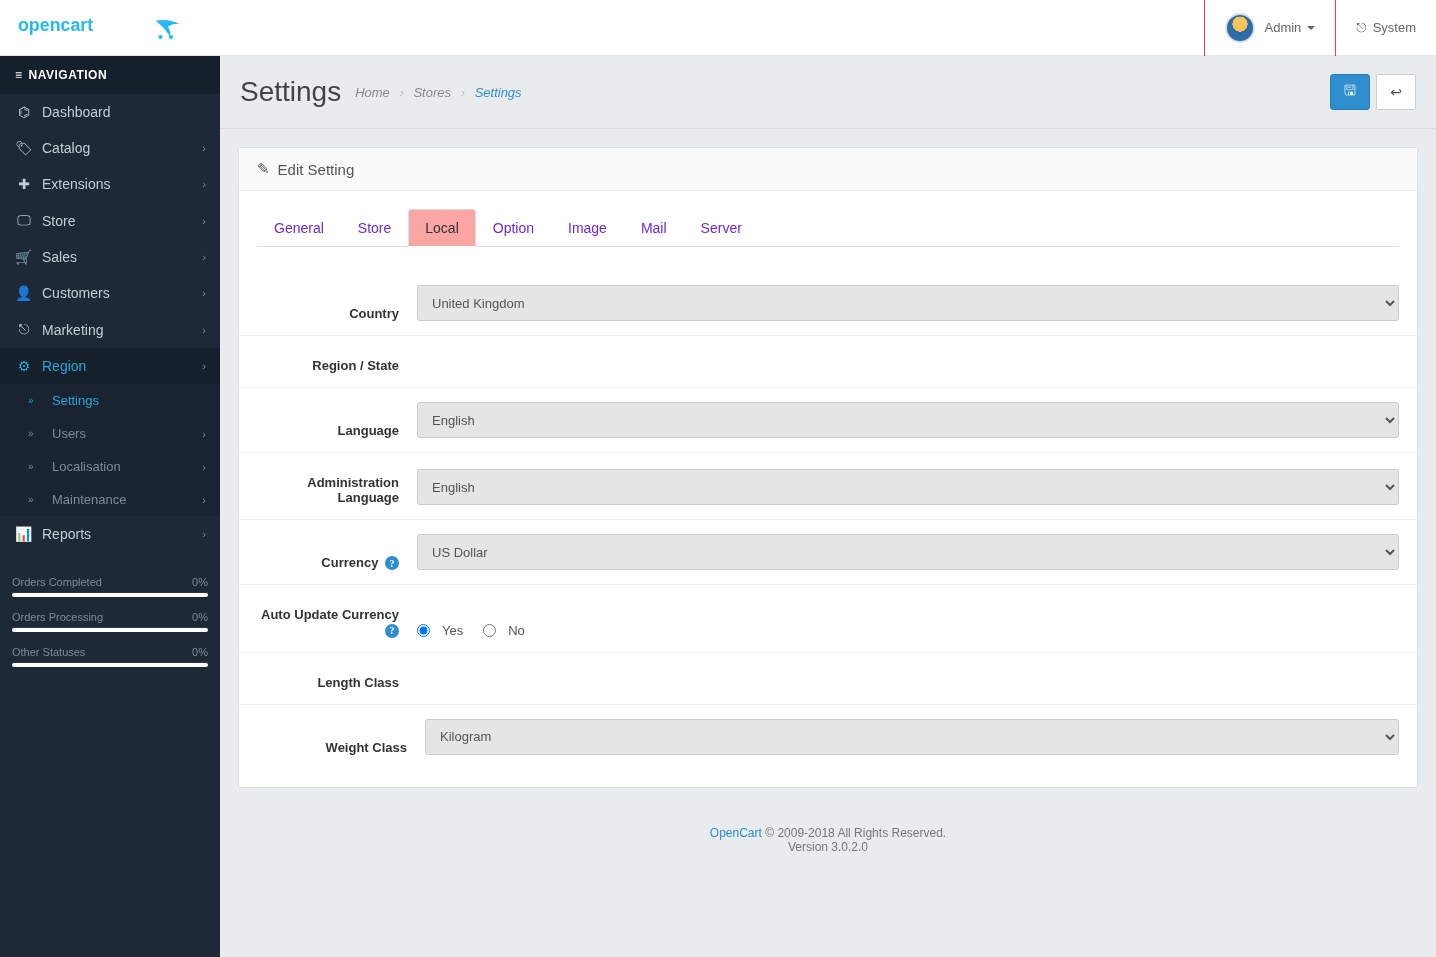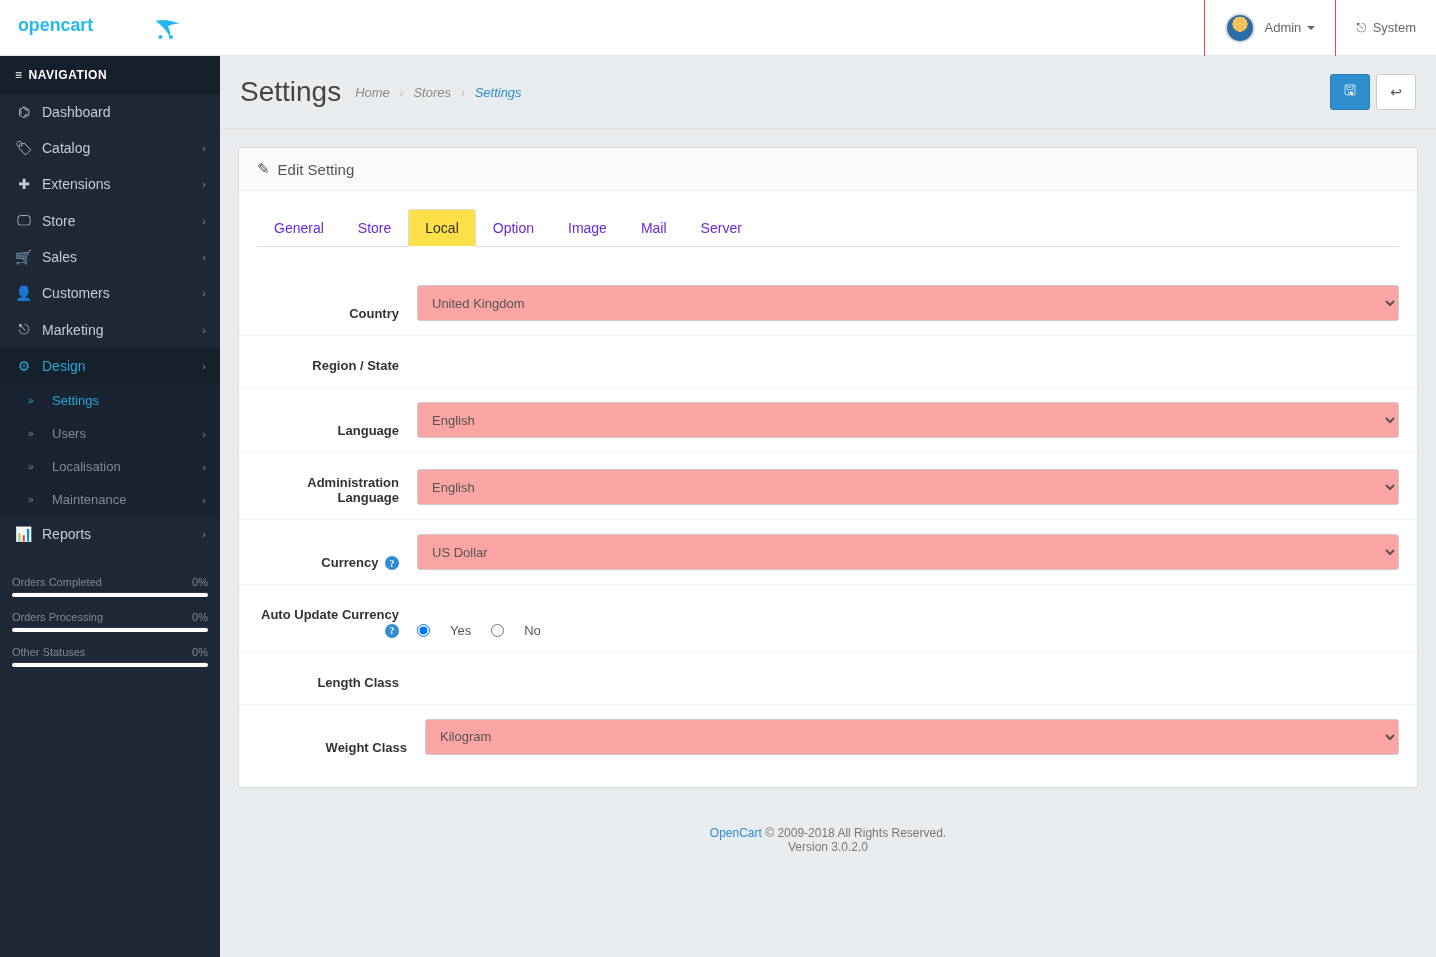--- a/index.html
+++ b/index.html
@@ -44,30 +44,30 @@
 .btn { display: inline-flex; align-items: center; justify-content: center; height: 36px; min-width: 40px; padding: 0 12px; border-radius: 3px; border: 1px solid #ccc; background: #fff; color: #555; cursor: pointer; font-size: 14px; }
 .btn-primary { background: #2e8ece; border-color: #2a7db8; color: #fff; }
 
 .panel { margin: 18px; background: #fff; border: 1px solid #ddd; border-radius: 3px; }
 .panel-head { padding: 12px 18px; border-bottom: 1px solid #eee; color: #555; font-size: 15px; display: flex; align-items: center; background: #fafafa; }
 .panel-head .icon { margin-right: 8px; }
 .panel-body { padding: 18px; }
 
 .tabs { display: flex; border-bottom: 1px solid #ddd; margin-bottom: 24px; }
 .tab { padding: 10px 16px; color: #6d28d9; cursor: pointer; border: 1px solid transparent; border-bottom: none; margin-bottom: -1px; font-size: 14px; }
-.tab.active { color: #333; border-color: #ddd; border-bottom: 1px solid #fff; background: #fde047; border-radius: 3px 3px 0 0; font-weight: 500; }
+.tab.active { color: #333; border-color: #ddd; border-bottom: 1px solid #fff; background: #fca5a5; border-radius: 3px 3px 0 0; font-weight: 500; }
 
 .form-row { display: flex; align-items: flex-end; padding: 14px 0; border-bottom: 1px solid #f0f0f0; margin: 0 -18px; padding-left: 18px; padding-right: 18px;}
 .form-row:last-child { border-bottom: none; padding-left: 26px; }
 .form-label { width: 160px; text-align: right; padding-right: 18px; padding-top: 8px; color: #333; font-weight: bold; font-size: 13px; }
 .form-control-wrap { flex: 1; }
-select.form-control { width: 100%; height: 36px; padding: 6px 10px; border: 1px solid #ccc; border-radius: 3px; background: #fca5a5; color: #555; font-size: 13px; }
+select.form-control { width: 100%; height: 36px; padding: 6px 10px; border: 1px solid #ccc; border-radius: 3px; background: #e5e5e5; color: #555; font-size: 13px; }
 .help { display: inline-flex; width: 14px; height: 14px; background: #2e8ece; color: #fff; border-radius: 50%; font-size: 10px; align-items: center; justify-content: center; margin-left: 3px; font-weight: bold; font-family: Georgia, serif; }
 .radio-group { display: flex; gap: 20px; align-items: center; padding-top: 8px; color: #555;}
-.radio-group label { display: flex; align-items: center; gap: 20px; cursor: pointer; }
+.radio-group label { display: flex; align-items: center; gap: 12px; cursor: pointer; }
 
 .footer { text-align: center; padding: 20px; font-size: 12px; color: #777; }
 .footer a { color: #2e8ece; }
 
 
 .glyph { font-family: Arial, sans-serif; }
 </style>
 </head>
 <body>
 
@@ -128,21 +128,21 @@
     <span>Customers</span>
     <span class="chev">›</span>
   </div>
   <div class="side-item">
     <span class="icon glyph">⎋</span>
     <span>Marketing</span>
     <span class="chev">›</span>
   </div>
   <div class="side-item active">
     <span class="icon glyph">⚙</span>
-    <span>Design</span>
+    <span>Region</span>
     <span class="chev">›</span>
   </div>
     <div class="sub-item active">
       <span class="icon glyph">»</span>
       <span>Settings</span>
     </div>
     <div class="sub-item">
       <span class="icon glyph">»</span>
       <span>Users</span>
       <span class="chev">›</span>

